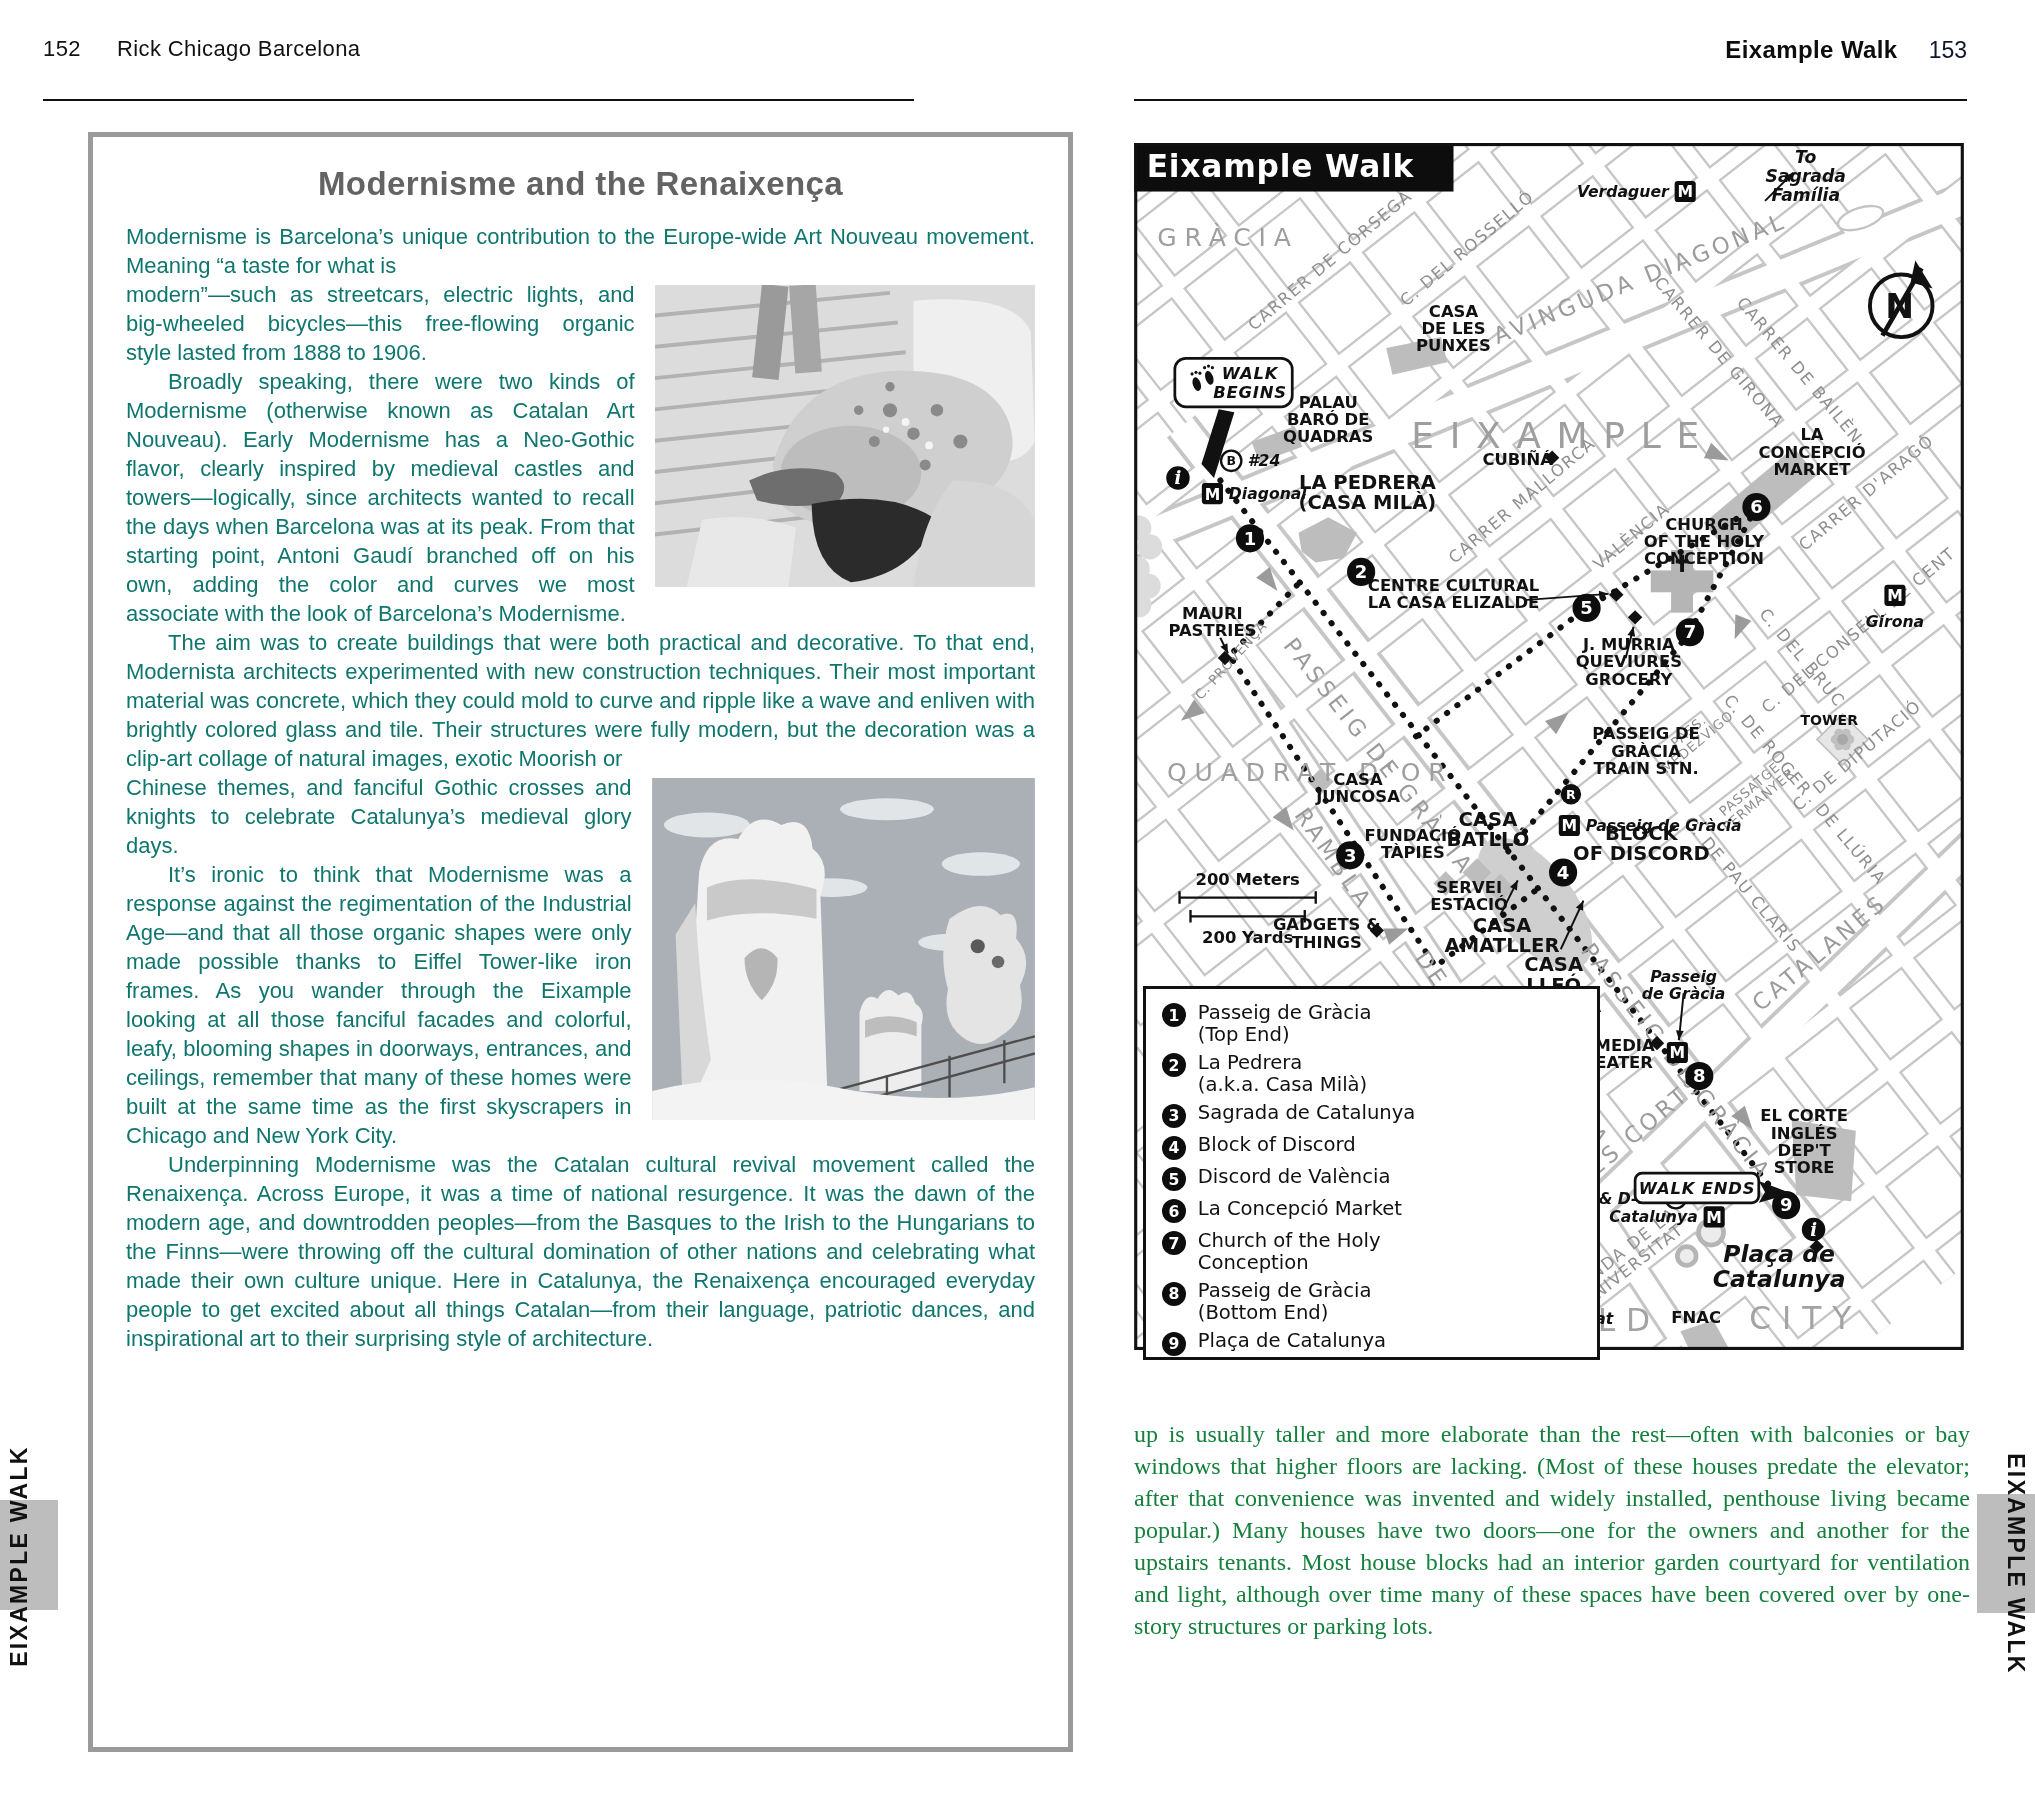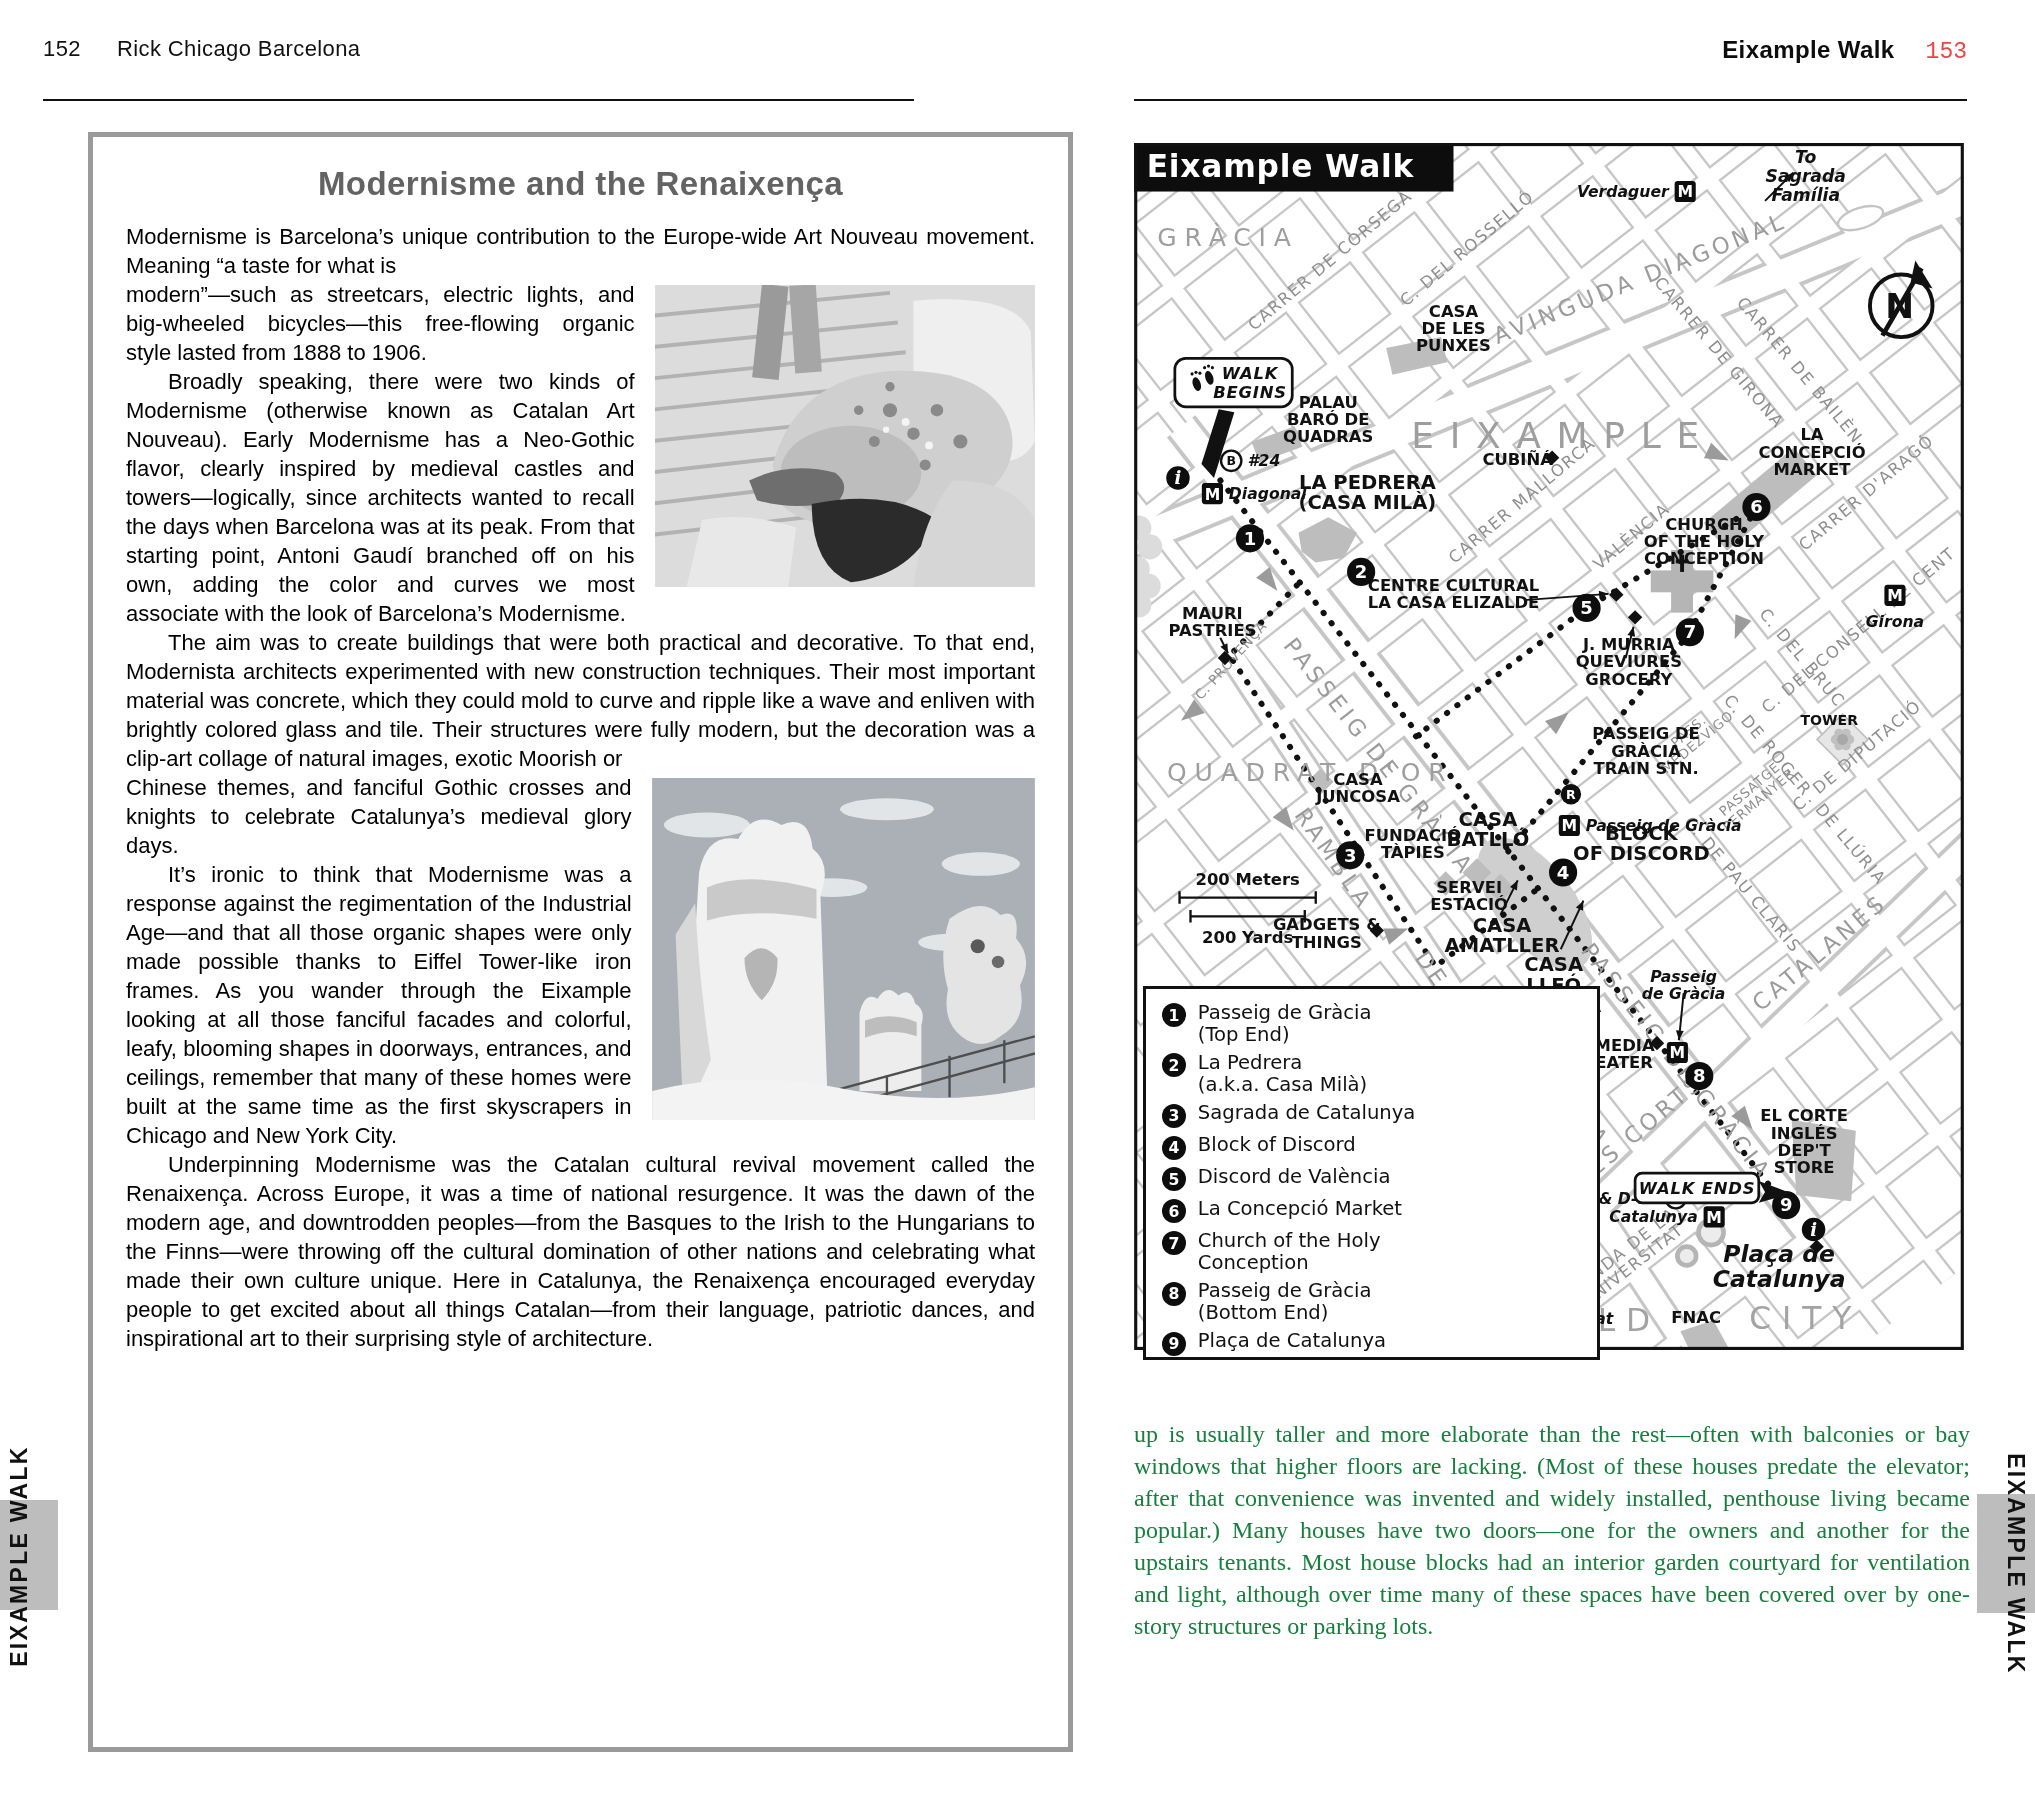--- a/index.html
+++ b/index.html
@@ -7,40 +7,40 @@
        font-family:"Liberation Sans",sans-serif;color:#1c1c1c;overflow:hidden;}
 
   
   .hdr-left{position:absolute;left:43px;top:36px;display:flex;gap:36px;align-items:baseline;
             font-size:22px;color:#111;letter-spacing:0.4px;}
   .rule-left{position:absolute;left:43px;top:99px;width:871px;height:2.3px;background:#111;}
   .article-box{position:absolute;left:88px;top:132px;width:985px;height:1620px;
                border:5.5px solid #9a9a9a;box-sizing:border-box;padding:17px 33px 0 33px;overflow:hidden;background:#fff;}
   .article-box h1{font-size:33px;font-weight:700;color:#636363;text-align:center;
                   margin:11px 0 19px 0;letter-spacing:0.4px;}
-  .ab p{font-size:22px;line-height:29px;text-align:justify;margin:0;color:#000000;text-indent:42px;}
+  .ab p{font-size:22px;line-height:29px;text-align:justify;margin:0;color:#0f766e;text-indent:42px;}
   .ab p.ni{text-indent:0;}
   .photo{float:right;margin:4.7px 0 9.4px 20.4px;background:#e6e6e6;}
   .ph1{width:380px;height:302px;}
   .ph2{width:383px;height:342px;}
 
   
   .tab-gray{position:absolute;background:#bdbdbd;}
   .tgl{left:0;top:1500px;width:58px;height:110px;}
   .tgr{left:1977px;top:1494px;width:58px;height:119px;}
   .tab-text{position:absolute;font-size:23px;font-weight:700;letter-spacing:2.3px;color:#111;
             white-space:nowrap;text-align:center;}
   .tab-left{left:6.3px;top:1692px;width:272px;transform:rotate(-90deg);transform-origin:0 0;}
   .tab-right{left:2029px;top:1444px;width:240px;transform:rotate(90deg);transform-origin:0 0;}
 
   
   .hdr-right{position:absolute;left:1134px;top:36px;width:833px;display:flex;justify-content:flex-end;
              align-items:baseline;gap:31px;}
   .hdr-right .rh-title{font-size:24px;font-weight:800;color:#0d0d0d;letter-spacing:0.4px;}
-  .hdr-right .rh-num{font-size:23px;color:#ef4444;font-family:Liberation Mono, monospace;}
+  .hdr-right .rh-num{font-size:23px;color:#0f172a;}
   .rule-right{position:absolute;left:1134px;top:99px;width:833px;height:2.3px;background:#111;}
 
   .map-wrap{position:absolute;left:1134px;top:143px;width:830px;height:1207px;}
   #map-svg{position:absolute;left:0;top:0;width:830px;height:1207px;}
 
   
   .map-legend{position:absolute;left:9.4px;top:843px;width:457px;height:374px;box-sizing:border-box;
               border:3.1px solid #111;background:#fff;padding:12.5px 7.8px 0 15.7px;}
   .leg-item{display:flex;gap:11.7px;margin-bottom:6.3px;align-items:flex-start;}
   .leg-num{flex:0 0 24px;width:24px;height:24px;border-radius:50%;background:#0d0d0d;color:#fff;

